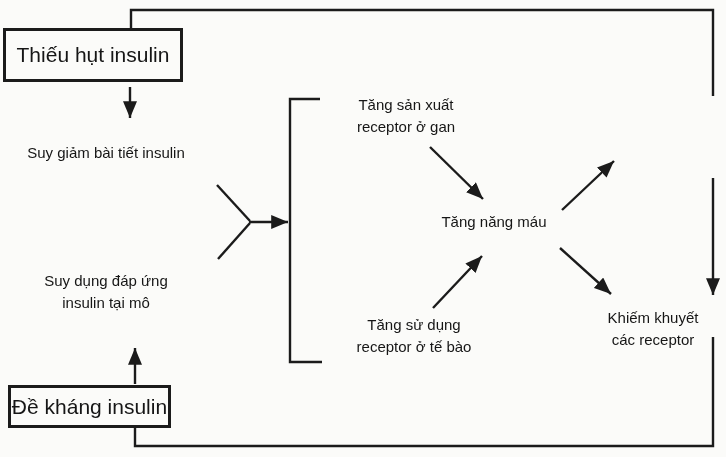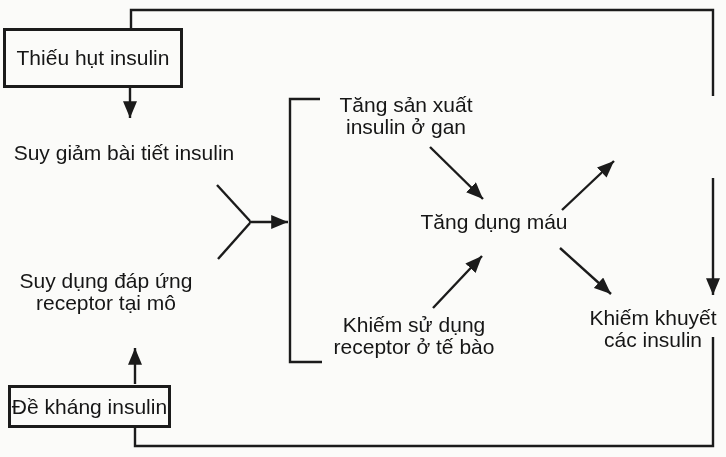--- a/index.html
+++ b/index.html
@@ -21,34 +21,34 @@
   .node-box {
     position: absolute;
     border: 3px solid #1b1b1b;
     background: #fbfbf9;
     display: flex;
     align-items: center;
     justify-content: center;
     font-size: 21px;
     box-sizing: border-box;
   }
-  #box-deficiency { left: 3px;  top: 28px;  width: 180px; height: 60px; }
+  #box-deficiency { left: 3px;  top: 28px;  width: 180px; height: 54px; }
   #box-resistance { left: 8px;  top: 385px; width: 163px; height: 43px; }
 
   .label {
     position: absolute;
     transform: translateX(-50%);
     text-align: center;
-    font-size: 21px;
+    font-size: 15px;
     line-height: 22px;
     white-space: nowrap;
   }
   .label span { display: block; }
 
-  #label-secretion   { left: 124px; top: 142px; }
+  #label-secretion   { left: 106px; top: 142px; }
   #label-response    { left: 106px; top: 270px; }
   #label-liver       { left: 406px; top: 94px;  }
   #label-cells       { left: 414px; top: 314px; }
   #label-blood       { left: 494px; top: 211px; }
   #label-dysfunction { left: 642px; top: 105px; }
   #label-receptor    { left: 653px; top: 307px; }
 </style>
 </head>
 <body>
 
@@ -90,36 +90,36 @@
   <div class="node-box" id="box-resistance">
     <span>Đề kháng insulin</span>
   </div>
 
   <div class="label" id="label-secretion">
     <span>Suy giảm bài tiết insulin</span>
   </div>
 
   <div class="label" id="label-response">
     <span>Suy dụng đáp ứng</span>
-    <span>receptor tại mô</span>
+    <span>insulin tại mô</span>
   </div>
 
   <div class="label" id="label-liver">
     <span>Tăng sản xuất</span>
-    <span>insulin ở gan</span>
+    <span>receptor ở gan</span>
   </div>
 
   <div class="label" id="label-cells">
-    <span>Khiếm sử dụng</span>
+    <span>Tăng sử dụng</span>
     <span>receptor ở tế bào</span>
   </div>
 
   <div class="label" id="label-blood">
-    <span>Tăng dụng máu</span>
+    <span>Tăng năng máu</span>
   </div>
 
 
   <div class="label" id="label-receptor">
     <span>Khiếm khuyết</span>
-    <span>các insulin</span>
+    <span>các receptor</span>
   </div>
 
 </div>
 
 </body></html>

